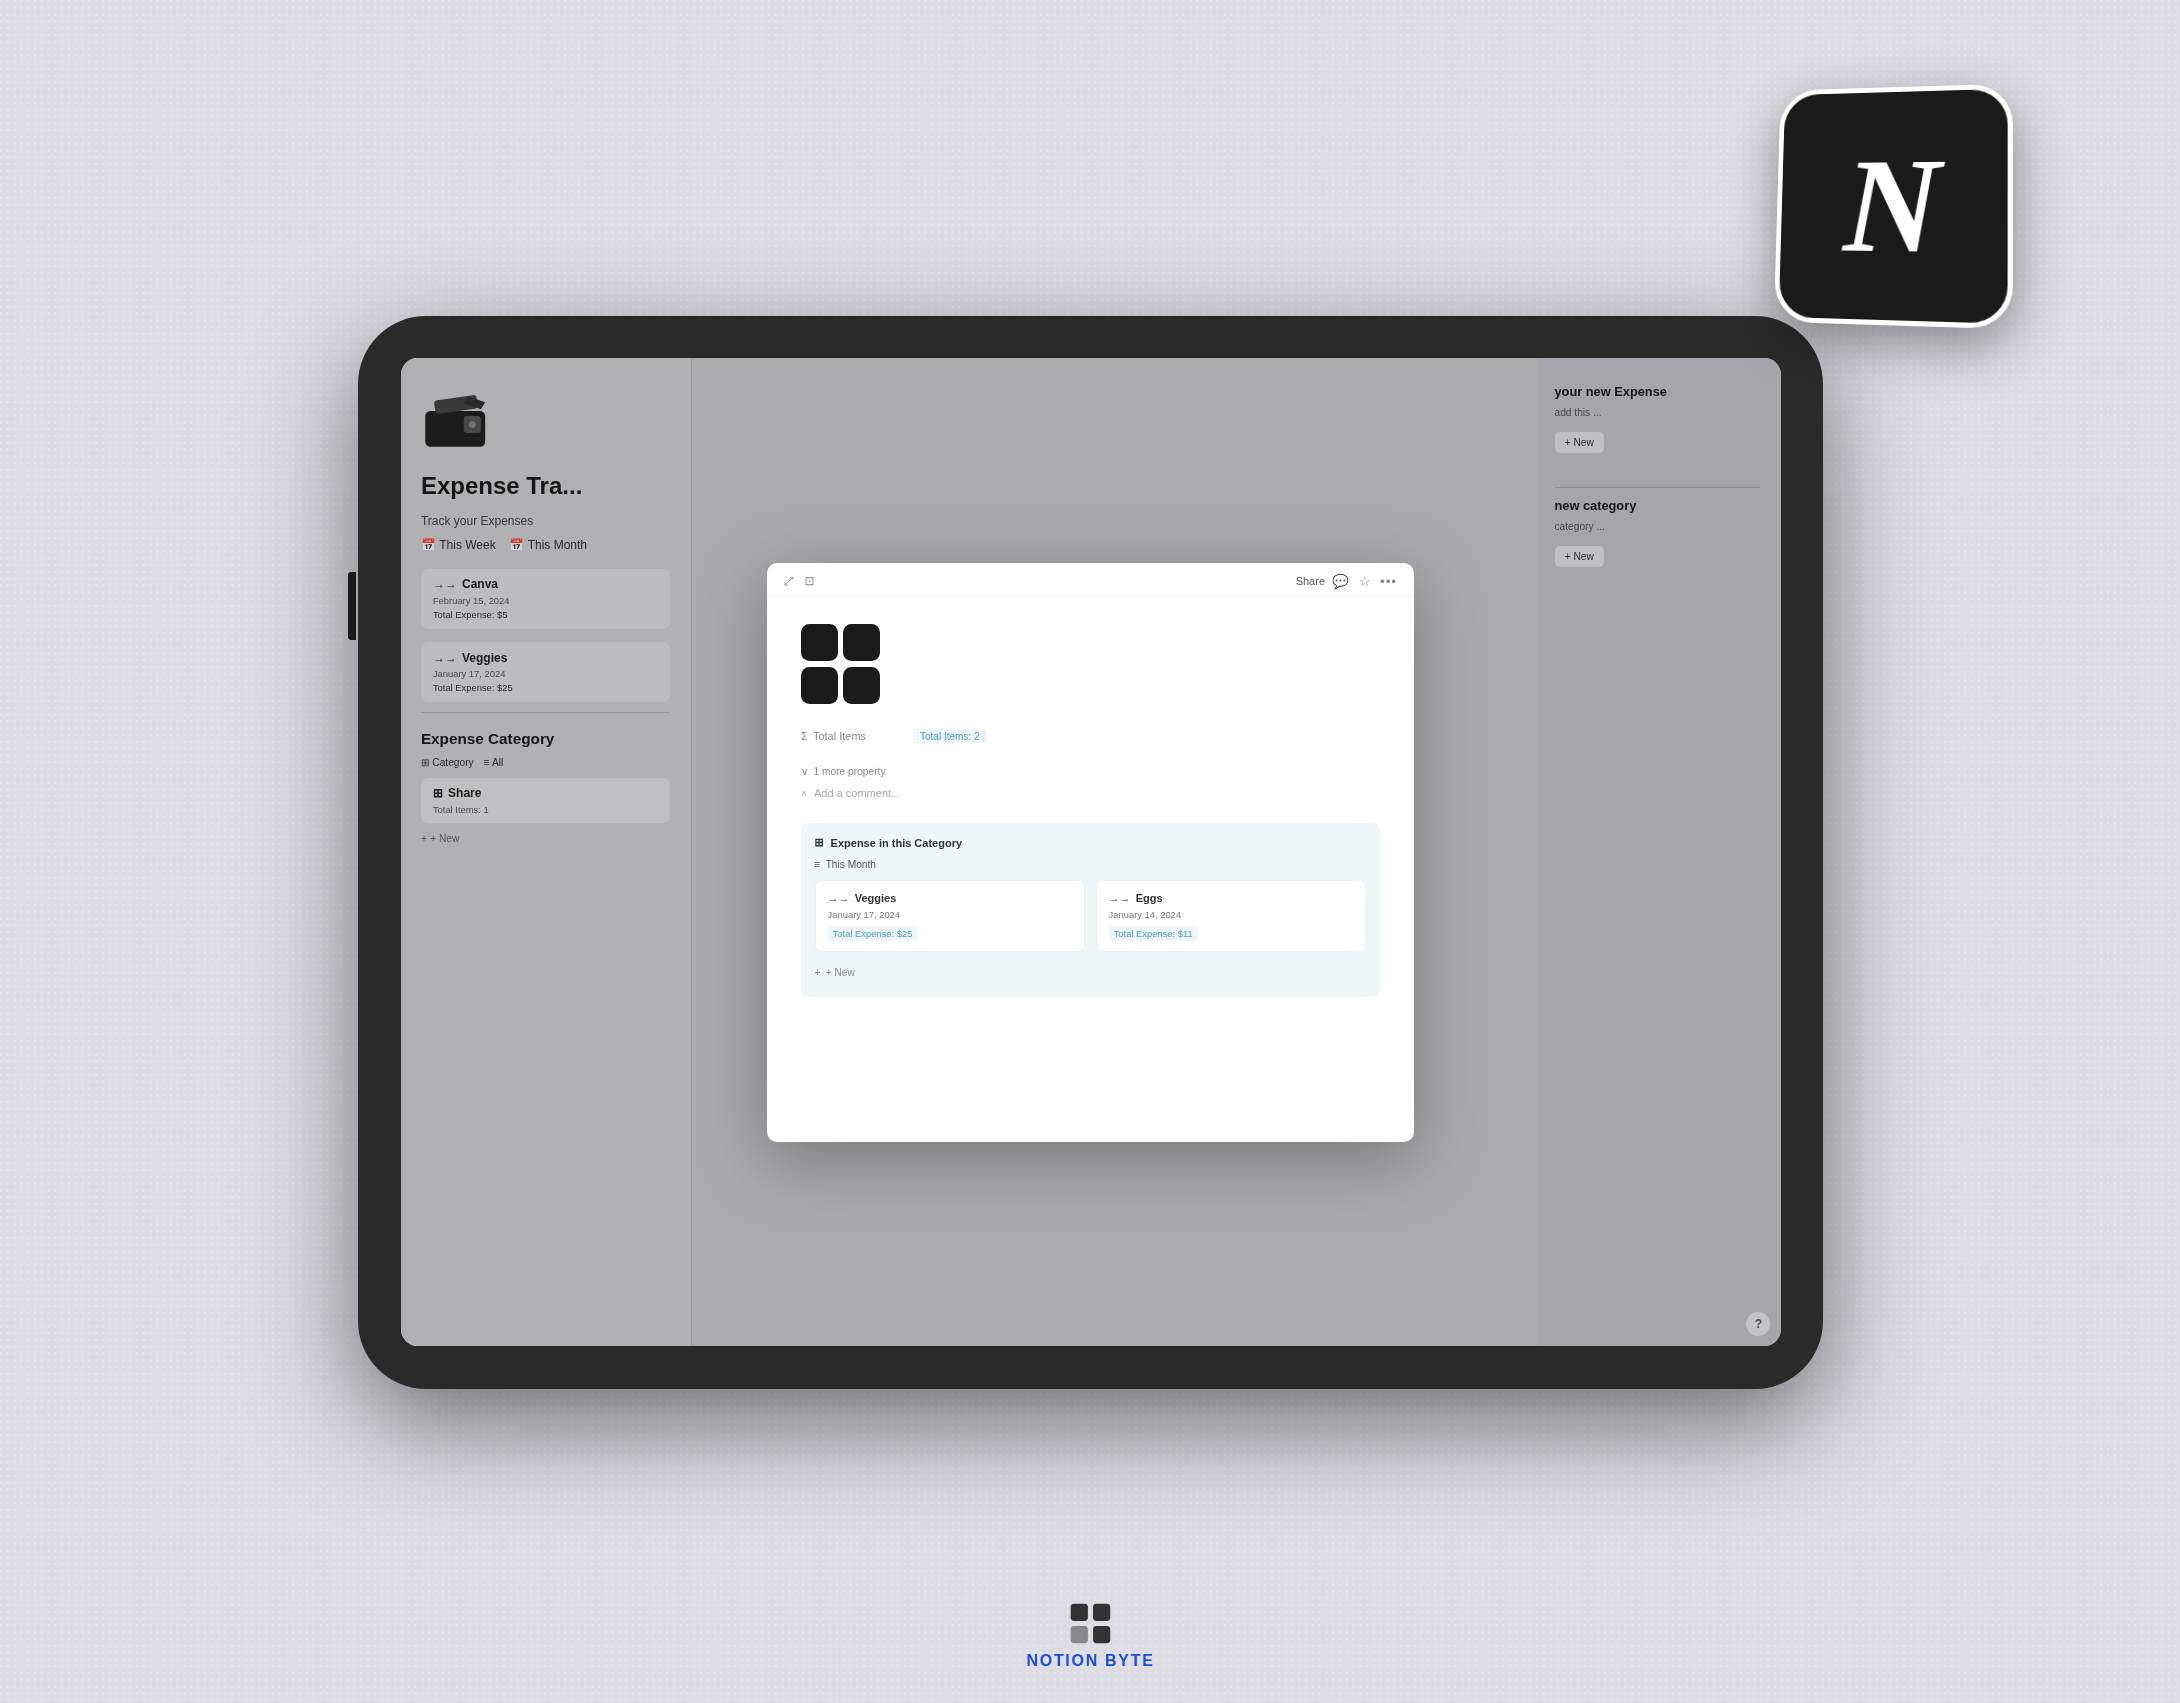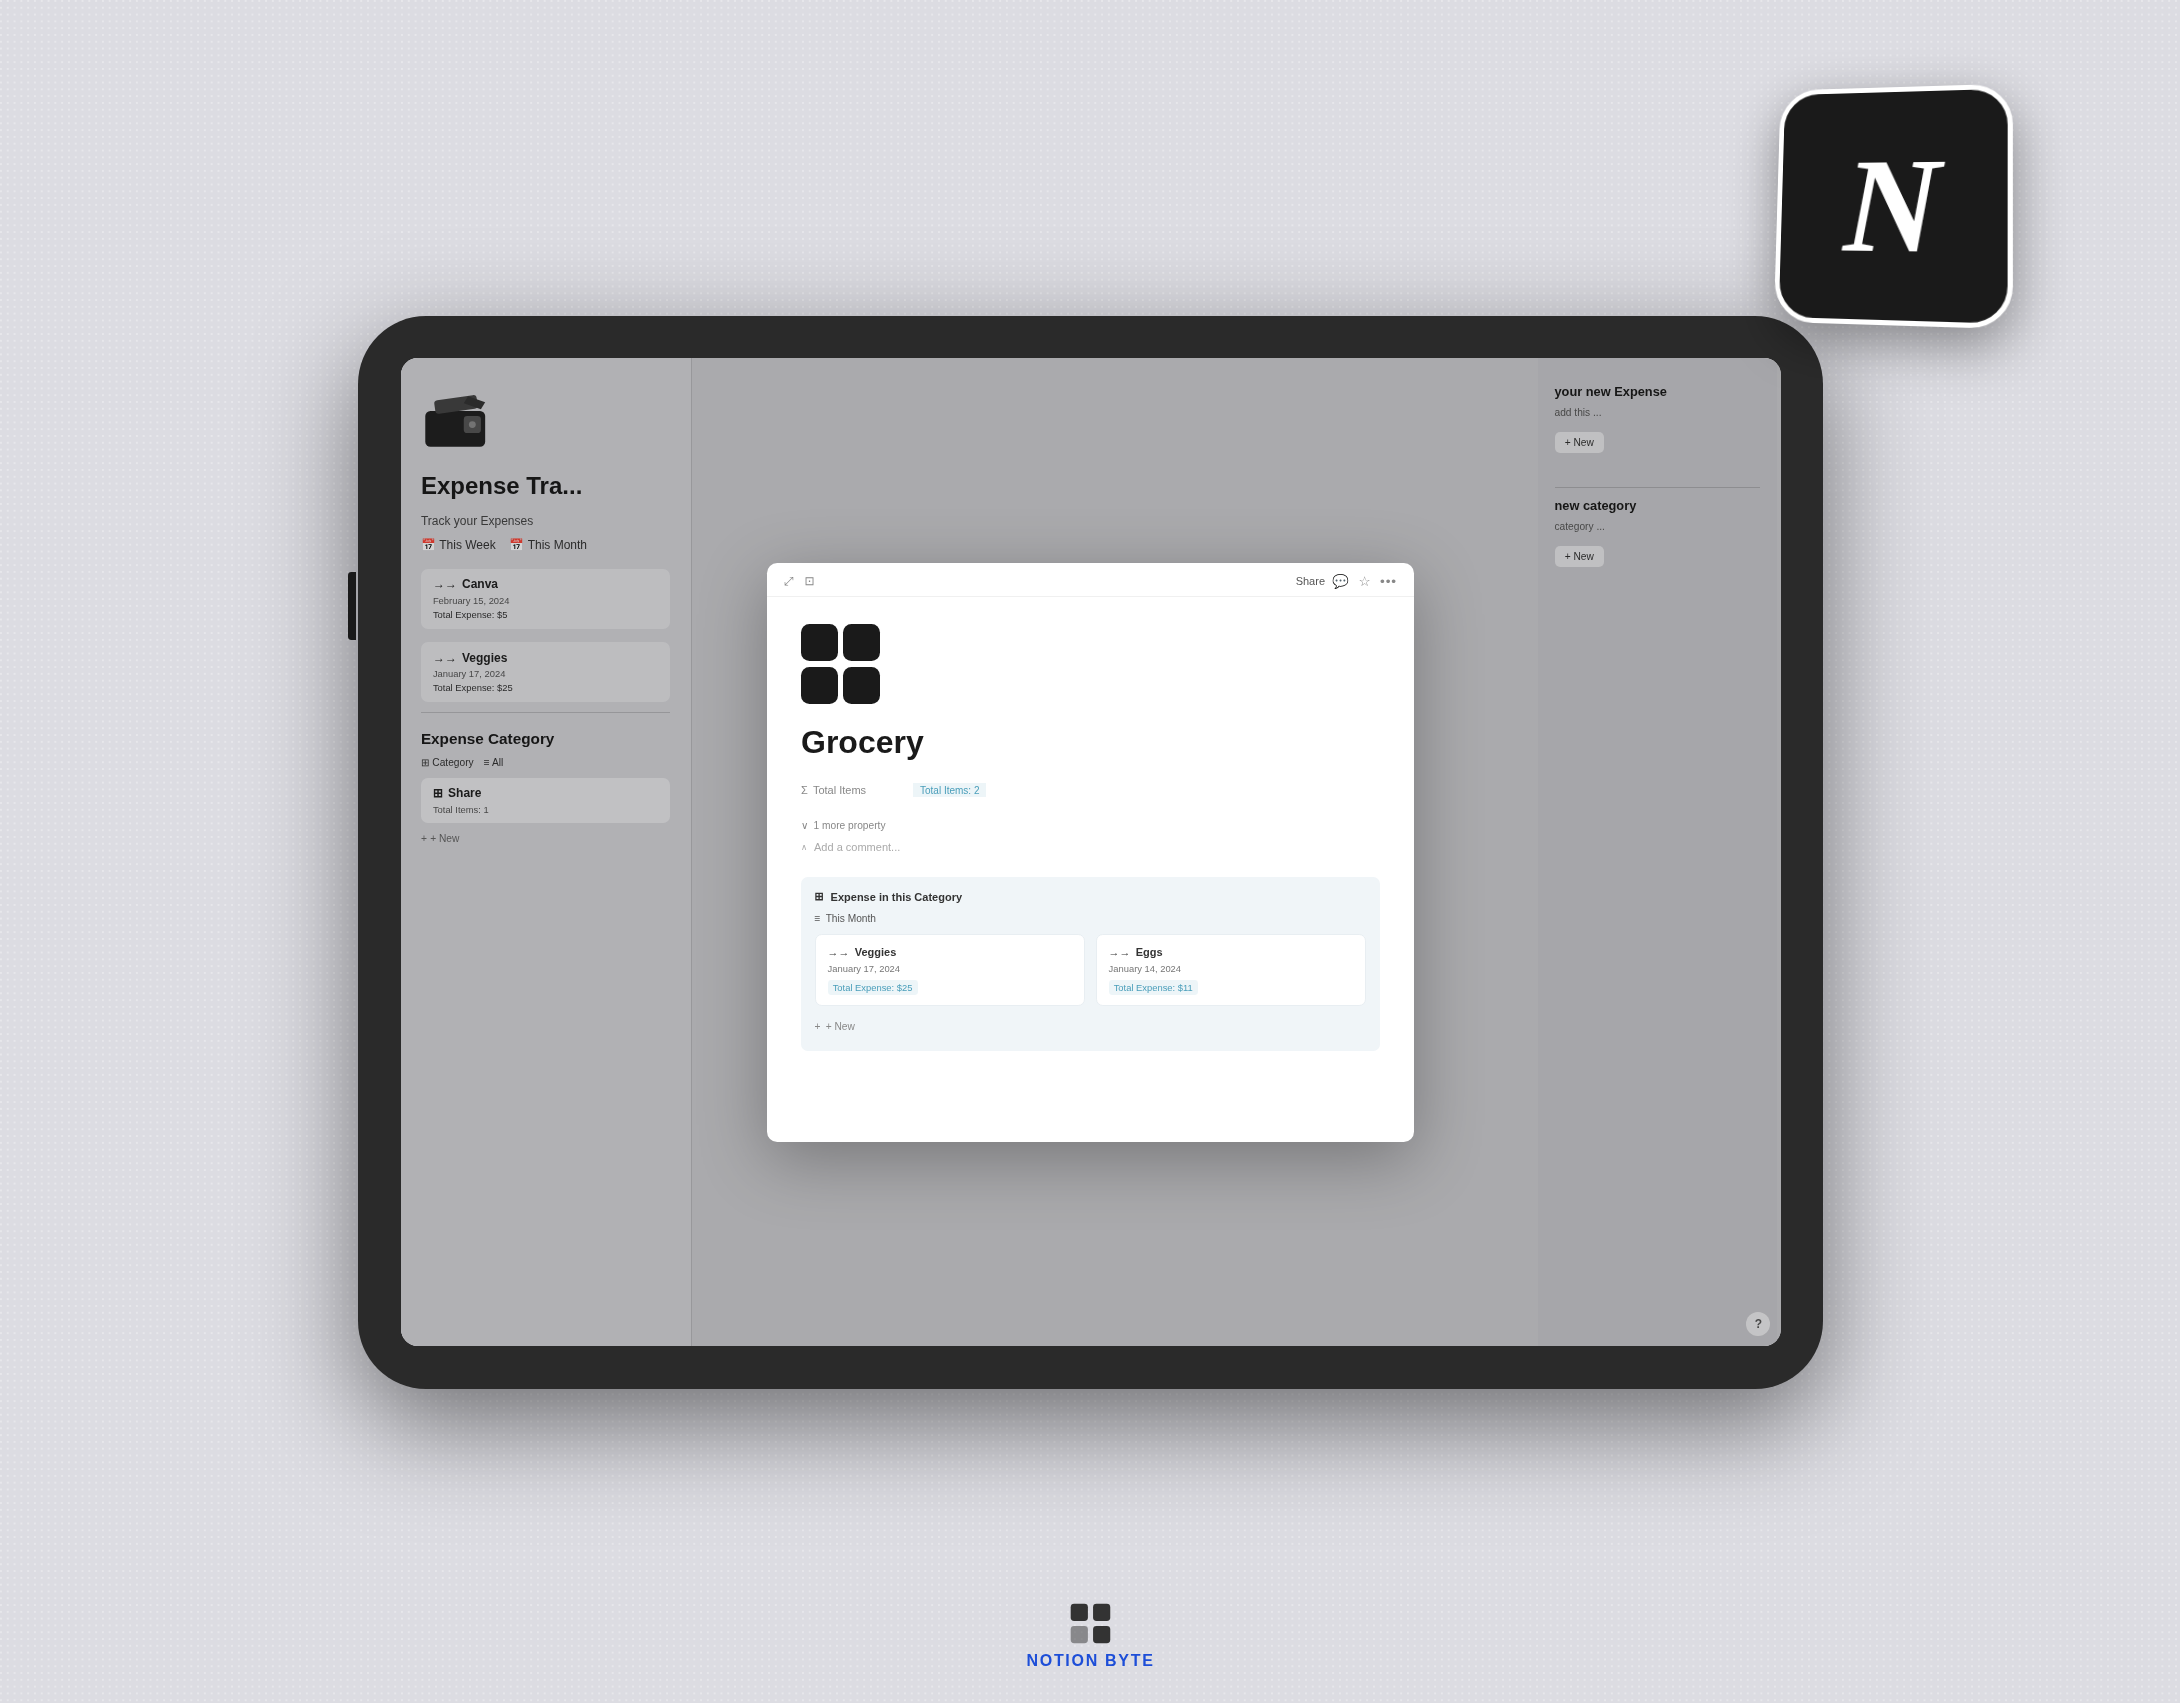--- a/index.html
+++ b/index.html
@@ -651,21 +651,20 @@
 
           <div class="modal-content">
 
             <div class="app-icon-grid">
               <div class="app-icon-cell"></div>
               <div class="app-icon-cell"></div>
               <div class="app-icon-cell"></div>
               <div class="app-icon-cell"></div>
             </div>
 
-            <div class="modal-title">Grocery</div>
 
             <div class="modal-properties">
               <div class="property-row">
                 <div class="property-label">
                   <span>Σ</span>
                   <span>Total Items</span>
                 </div>
                 <div class="property-value">Total Items: 2</div>
               </div>
             </div>

